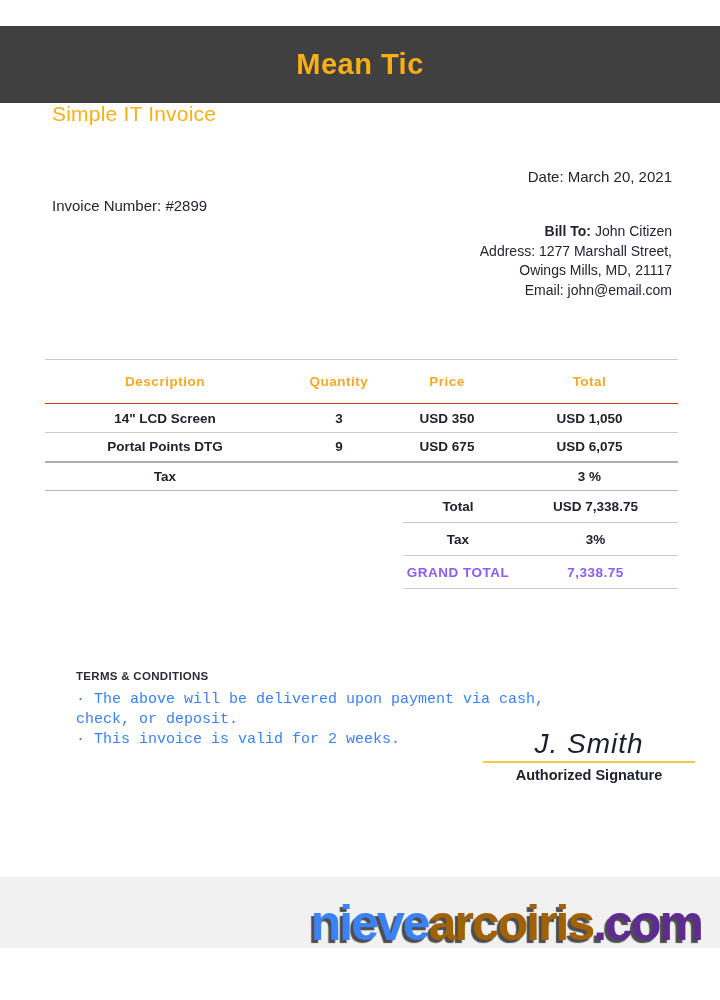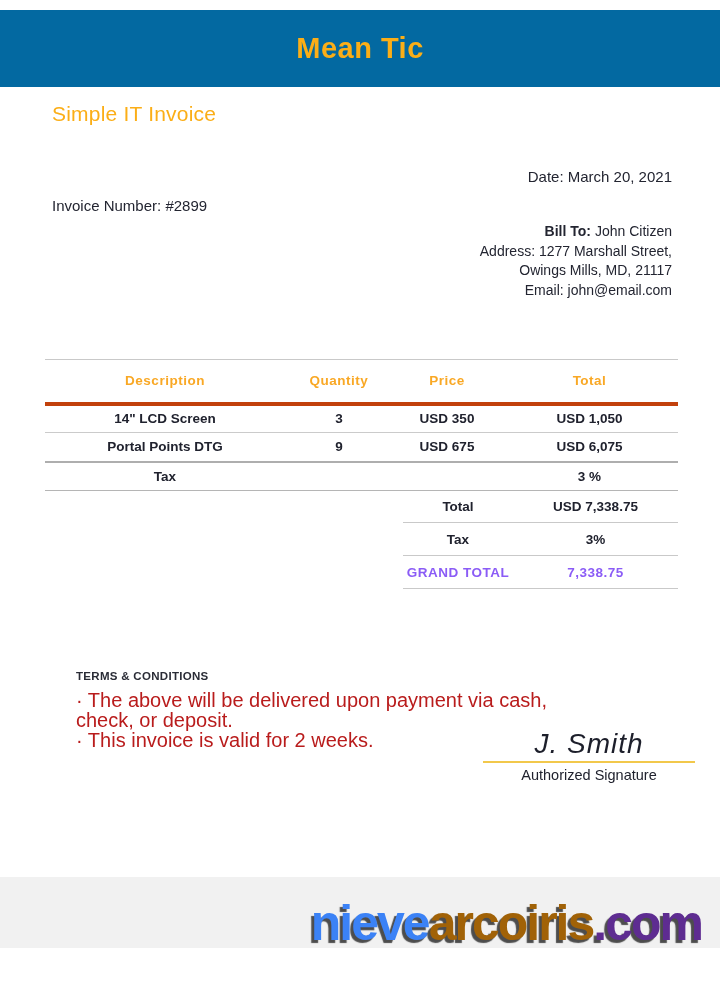--- a/index.html
+++ b/index.html
@@ -7,22 +7,22 @@
   body { font-family:"Liberation Sans", sans-serif; }
 
   .page {
     position:relative; width:720px; height:1000px;
     background:#ffffff; margin:0 auto; overflow:hidden;
     color:#232531;
   }
 
   
   .band-top {
-    position:absolute; left:0; top:10px; width:720px; height:77px;
-    background:#0369a1;
+    position:absolute; left:0; top:26px; width:720px; height:77px;
+    background:#404040;
   }
   .brand {
     width:100%; text-align:center; line-height:77px;
     font-size:29px; font-weight:bold; color:#fbae17; letter-spacing:0.5px;
   }
 
   
   .doc-title {
     position:absolute; left:52px; top:102px;
     font-size:21px; font-weight:400; color:#fbae17; letter-spacing:0.2px;
@@ -45,21 +45,21 @@
 
   
   .items {
     position:absolute; left:45px; top:359px; width:633px;
     border-collapse:collapse; table-layout:fixed;
     border-top:1px solid #c9c9c9;
   }
   .items th {
     height:44px; font-size:13.5px; font-weight:bold; color:#f9a825;
     letter-spacing:0.5px; text-align:center;
-    border-bottom:4px solid #c2410c;
+    border-bottom:1px solid #c2410c;
   }
   .items td {
     height:29px; font-size:13.5px; font-weight:bold; color:#20222e;
     text-align:center; border-bottom:1px solid #cbcbcb;
   }
   .items tr.row-thick td { border-bottom:2px solid #aeaeae; }
   .items tr.row-last td  { border-bottom:1px solid #b5b5b5; }
 
   
   .summary { position:absolute; left:403px; top:490px; width:275px; }
@@ -71,30 +71,30 @@
   .sum-label { width:110px; text-align:center; }
   .sum-value { flex:1; text-align:center; }
   .sum-row.grand { color:#8b5cf6; letter-spacing:0.5px; }
 
   
   .terms { position:absolute; left:52px; top:670px; width:500px;margin-left:24px; }
   .terms-heading {
     font-size:11.5px; font-weight:bold; color:#2a2c36;
     letter-spacing:0.3px; margin-bottom:8px;
   }
-  .terms-line { font-size:20px; color:#b91c1c; line-height:20px; }
+  .terms-line { font-size:15px; color:#3b82f6; line-height:20px;font-family:Liberation Mono, monospace; }
 
   
   .signature { position:absolute; left:483px; top:728px; width:212px; text-align:center; }
   .sig-name {
     font-size:28px; font-style:italic; font-weight:500; color:#1d1f2b;
     letter-spacing:1px; padding-bottom:1px;
     border-bottom:2px solid #f2c84b;
   }
-  .sig-label { margin-top:4px; font-size:14.5px; font-weight:normal; color:#20222e; }
+  .sig-label { margin-top:4px; font-size:14.5px; font-weight:bold; color:#20222e; }
 
   
   .band-bottom {
     position:absolute; left:0; top:877px; width:720px; height:71px;
     background:#f1f1f1;
   }
   .watermark {
     position:absolute; top:896px; right:18px;
     font-size:50px; font-weight:bold; letter-spacing:-2px; line-height:1.1;
     white-space:nowrap;

